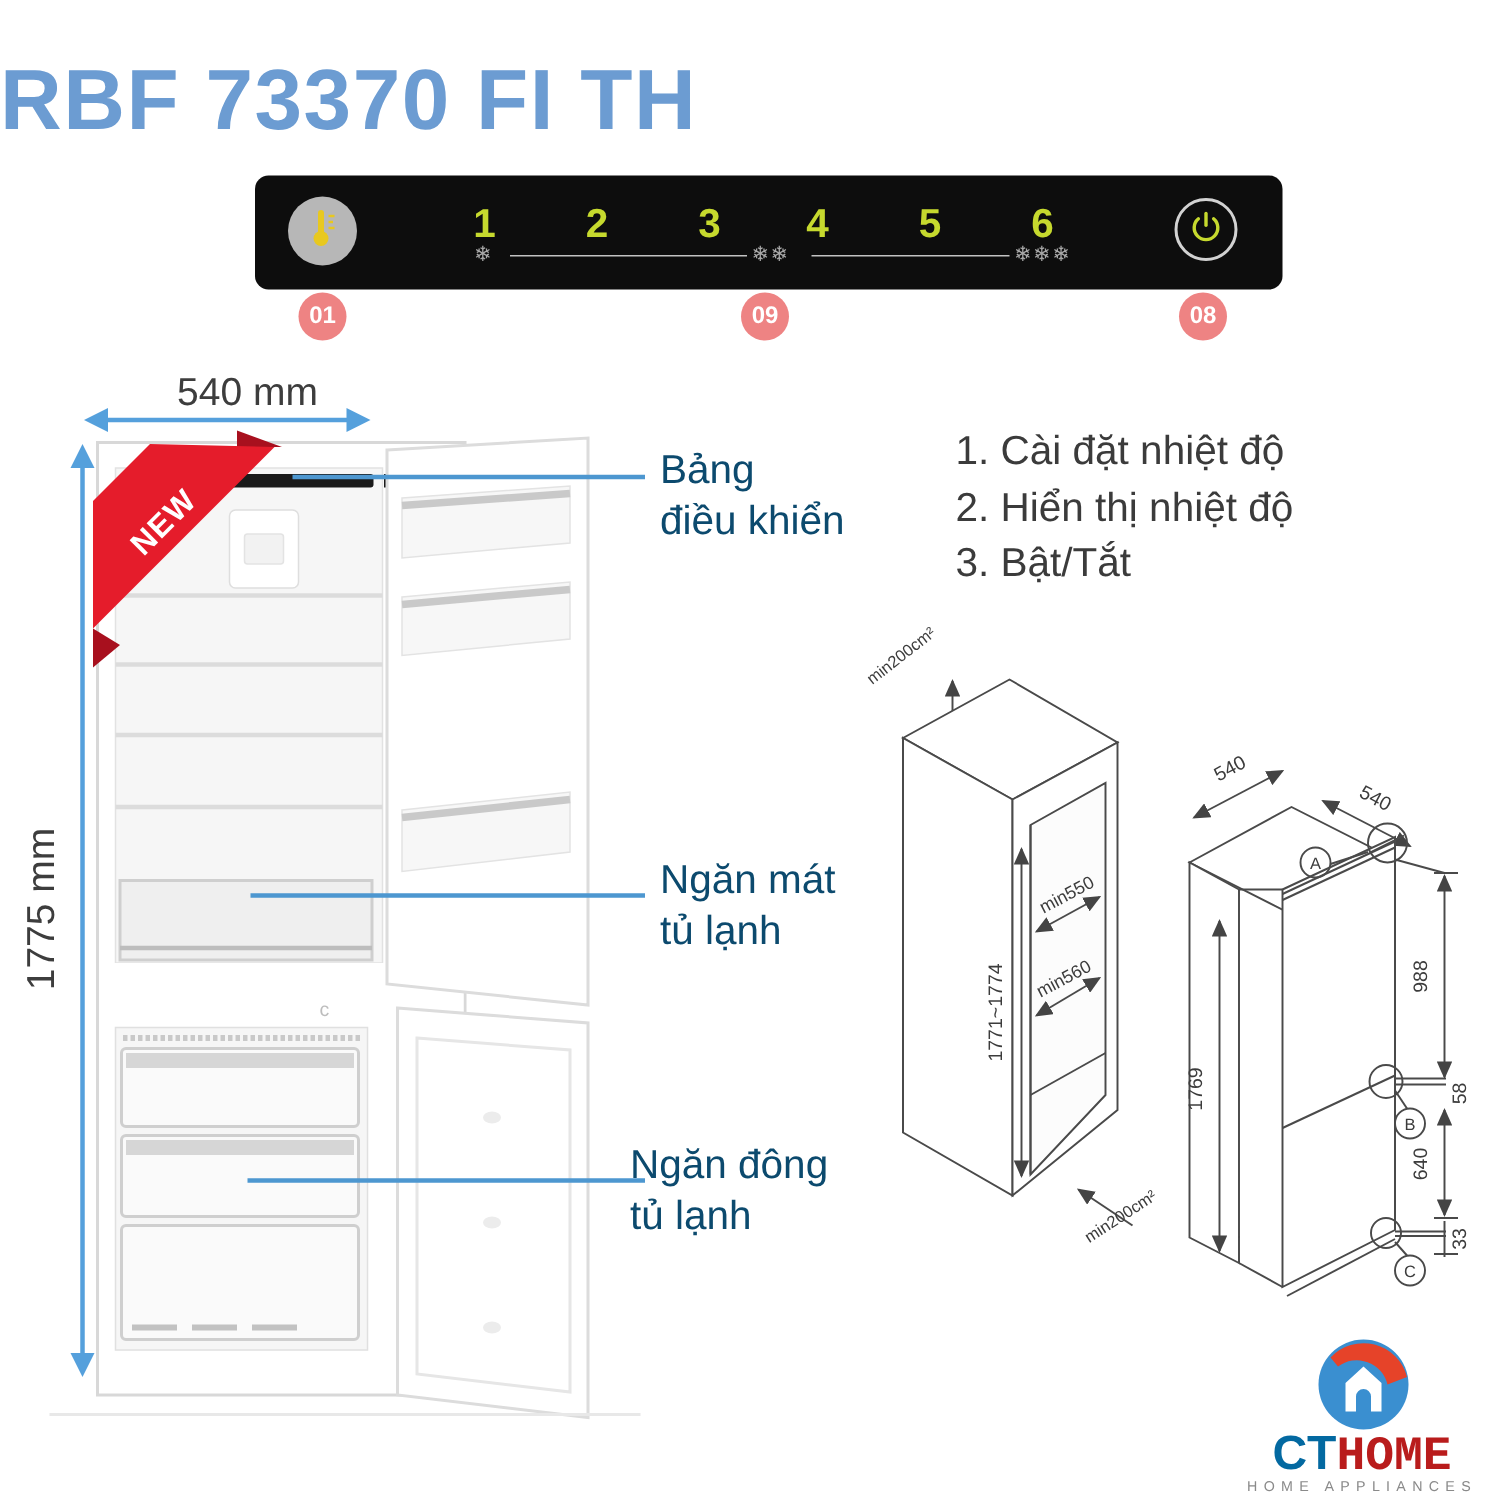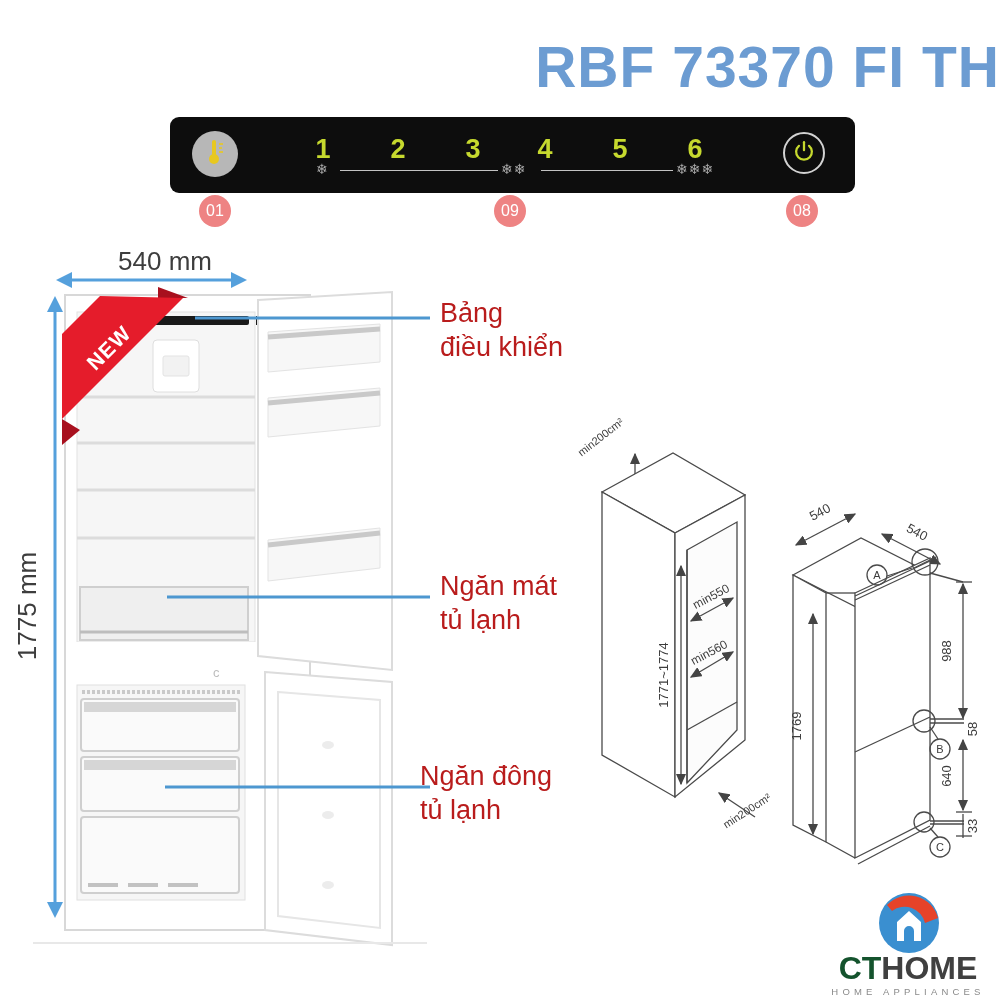--- a/index.html
+++ b/index.html
@@ -1,48 +1,48 @@
 <!DOCTYPE html>
 <html><head>
 <meta charset="utf-8">
 <style>
   html,body{margin:0;padding:0;width:1000px;height:1000px;background:#ffffff;
     font-family:"Liberation Sans",sans-serif;overflow:hidden;}
   .abs{position:absolute;}
   #stage{position:relative;width:1000px;height:1000px;background:#fff;}
 
   
-  .title{top:34px;left:0;width:1000px;text-align:right;font-size:57px;font-weight:bold;
+  .title{top:34px;left:0;width:1000px;text-align:left;font-size:57px;font-weight:bold;
     color:#6c9cd2;letter-spacing:1px;}
 
   
   .panel{top:117px;left:170px;width:685px;height:76px;background:#0d0d0d;border-radius:9px;}
   .thermo-btn{position:absolute;left:22px;top:14px;width:46px;height:46px;border-radius:50%;
     background:#b7b7b7;display:flex;align-items:center;justify-content:center;}
   .lvl{position:absolute;top:17px;width:34px;text-align:center;font-size:27px;font-weight:bold;
     color:#c6d92e;}
   .mark{position:absolute;top:44px;font-size:14px;color:#a9a9a9;letter-spacing:1px;}
   .mline{position:absolute;top:53px;height:0;border-top:1.5px solid #c2c2c2;}
   .power-btn{position:absolute;left:613px;top:15px;width:42px;height:42px;border-radius:50%;
     border:2px solid #d2d2d2;box-sizing:border-box;display:flex;align-items:center;justify-content:center;}
 
   
   .badge{width:32px;height:32px;border-radius:50%;background:#ee8383;color:#fff;
-    font-size:16px;font-weight:normal;display:flex;align-items:center;justify-content:center;}
-
-  
-  .callout{font-size:27px;color:#b91c1c;line-height:1.25;white-space:pre-line;}
+    font-size:16px;font-weight:bold;display:flex;align-items:center;justify-content:center;}
+
+  
+  .callout{font-size:27px;color:#0c4a6e;line-height:1.25;white-space:pre-line;}
   .legend{top:283px;left:637px;font-size:27px;color:#3b3b3b;line-height:1.32;}
   .legend div{margin-bottom:2px;}
 
   
   .logo-word{top:950px;left:812px;width:192px;text-align:center;font-size:32px;font-weight:bold;
     letter-spacing:0px;}
-  .logo-word .ct{color:#14532d;}
-  .logo-word .home{color:#404040;}
+  .logo-word .ct{color:#0369a1;}
+  .logo-word .home{color:#b91c1c;font-family:Liberation Mono, monospace;}
   .logo-sub{top:986px;left:812px;width:192px;text-align:center;font-size:9.5px;color:#8a8a8a;
     letter-spacing:4.2px;}
   svg text{font-family:"Liberation Sans",sans-serif;}
 </style>
 </head>
 <body>
 
 <div id="stage">
 
   <div class="abs title">RBF 73370 FI TH</div>
@@ -166,20 +166,25 @@
     <line x1="155" y1="547" x2="420" y2="547" stroke="#4d97d0" stroke-width="3"></line>
   </svg>
 
   <div class="abs callout" style="left:440px;top:297px">Bảng
 điều khiển</div>
   <div class="abs callout" style="left:440px;top:570px">Ngăn mát
 tủ lạnh</div>
   <div class="abs callout" style="left:420px;top:760px">Ngăn đông
 tủ lạnh</div>
 
+  <div class="abs legend">
+    <div>1. Cài đặt nhiệt độ</div>
+    <div>2. Hiển thị nhiệt độ</div>
+    <div>3. Bật/Tắt</div>
+  </div>
 
   <svg class="abs" style="left:565px;top:400px" width="220" height="440" viewBox="0 0 220 440">
     <defs>
       <marker id="me1" markerWidth="9" markerHeight="8" refX="8" refY="4" orient="auto">
           <path d="M0,0 L9,4 L0,8 Z" fill="#444"></path>
         </marker>
       <marker id="ms1" markerWidth="9" markerHeight="8" refX="1" refY="4" orient="auto">
           <path d="M9,0 L0,4 L9,8 Z" fill="#444"></path>
         </marker>
     </defs>

